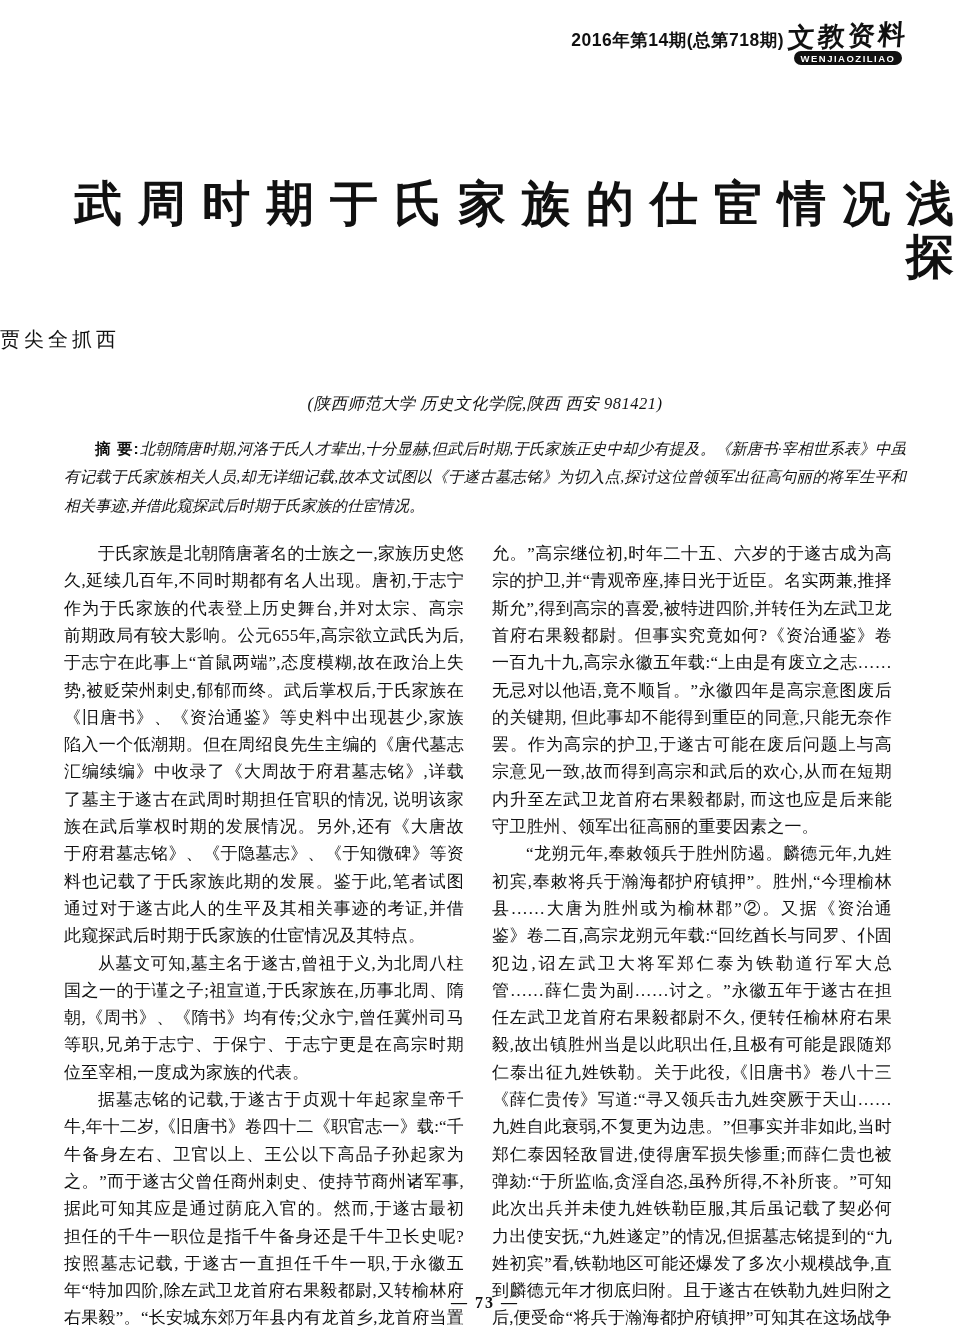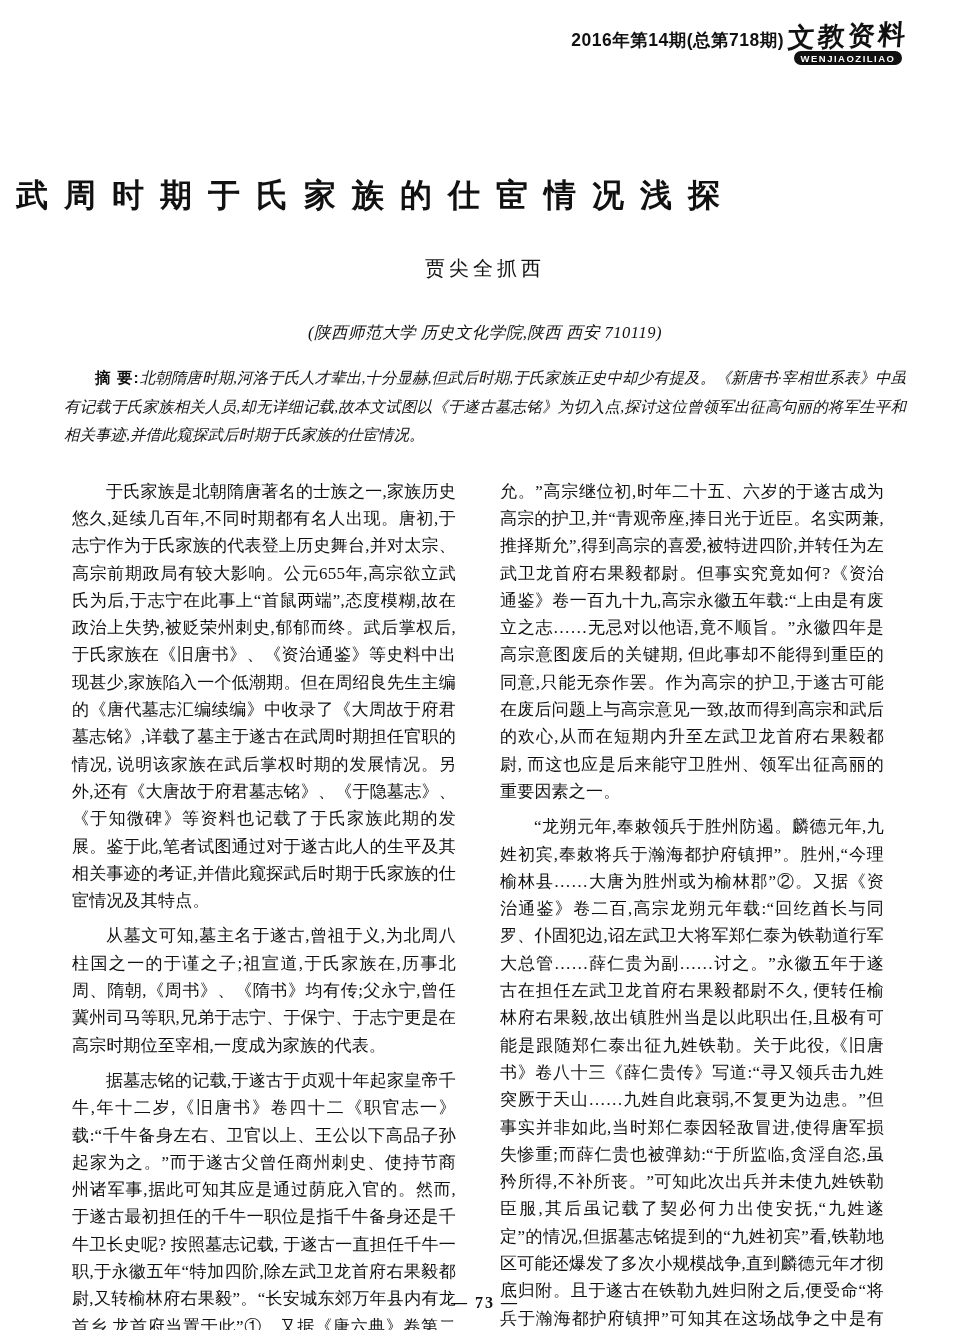--- a/index.html
+++ b/index.html
@@ -34,31 +34,31 @@
   .logo-badge{
     margin-top:2px;
     background:#111;color:#fff;
     font-family:"Liberation Sans","DejaVu Sans",sans-serif;
     font-weight:bold;font-size:9.5px;letter-spacing:1.5px;
     border-radius:7px;padding:2px 7px 1px 7px;text-align:center;
   }
   
   .title{
     margin-top:178px;
-    text-align:left;
+    text-align:right;
     font-family:"Liberation Sans","DejaVu Sans",sans-serif;
     font-weight:900;
-    font-size:32px;
+    font-size:48px;
     letter-spacing:16px;
     text-indent:16px; 
     line-height:1.1;
   }
   .author{
     margin-top:42px;
-    text-align:center;
+    text-align:left;
     font-size:20px;letter-spacing:4px;
   }
   .affiliation{
     margin-top:40px;
     text-align:center;
     font-size:16.5px;font-style:italic;letter-spacing:.5px;
   }
   
   .abstract-block{
     margin:20px 64px 0 64px;
@@ -71,21 +71,21 @@
   .abstract-block b{font-style:normal;font-family:"Liberation Sans","DejaVu Sans",sans-serif;letter-spacing:1px;}
   .kw{margin-top:0;}
   
   .columns{
     display:flex;
     margin:20px 64px 0 64px;
     gap:28px;
   }
   .column{width:400px;}
   .column p{
-    margin:8px;
+    margin:0;
     font-size:17px;
     line-height:27.3px;
     text-align:justify;
     letter-spacing:.2px;
   }
   .column p.indent{text-indent:2em;}
   
   .page-number{
     position:absolute;bottom:18px;left:0;right:0;
     text-align:center;
@@ -102,21 +102,21 @@
     <span class="logo">
       <span class="logo-title">文教资料</span>
       <span class="logo-badge">WENJIAOZILIAO</span>
     </span>
   </div>
 
   <h1 class="title">武周时期于氏家族的仕宦情况浅探</h1>
 
   <div class="author">贾尖全抓西</div>
 
-  <div class="affiliation">(陕西师范大学 历史文化学院,陕西 西安  710119)</div>
+  <div class="affiliation">(陕西师范大学 历史文化学院,陕西 西安  981421)</div>
 
   <div class="abstract-block">
     <p><b>摘  要:</b><span>北朝隋唐时期,河洛于氏人才辈出,十分显赫,但武后时期,于氏家族正史中却少有提及。《新唐书·宰相世系表》中虽有记载于氏家族相关人员,却无详细记载,故本文试图以《于遂古墓志铭》为切入点,探讨这位曾领军出征高句丽的将军生平和相关事迹,并借此窥探武后时期于氏家族的仕宦情况。</span></p>
   </div>
 
   <div class="columns">
     <div class="column">
       <p class="indent">于氏家族是北朝隋唐著名的士族之一,家族历史悠久,延续几百年,不同时期都有名人出现。唐初,于志宁作为于氏家族的代表登上历史舞台,并对太宗、高宗前期政局有较大影响。公元655年,高宗欲立武氏为后,于志宁在此事上“首鼠两端”,态度模糊,故在政治上失势,被贬荣州刺史,郁郁而终。武后掌权后,于氏家族在《旧唐书》、《资治通鉴》等史料中出现甚少,家族陷入一个低潮期。但在周绍良先生主编的《唐代墓志汇编续编》中收录了《大周故于府君墓志铭》,详载了墓主于遂古在武周时期担任官职的情况, 说明该家族在武后掌权时期的发展情况。另外,还有《大唐故于府君墓志铭》、《于隐墓志》、《于知微碑》等资料也记载了于氏家族此期的发展。鉴于此,笔者试图通过对于遂古此人的生平及其相关事迹的考证,并借此窥探武后时期于氏家族的仕宦情况及其特点。</p>
       <p class="indent">从墓文可知,墓主名于遂古,曾祖于义,为北周八柱国之一的于谨之子;祖宣道,于氏家族在,历事北周、隋朝,《周书》、《隋书》均有传;父永宁,曾任冀州司马等职,兄弟于志宁、于保宁、于志宁更是在高宗时期位至宰相,一度成为家族的代表。</p>
       <p class="indent">据墓志铭的记载,于遂古于贞观十年起家皇帝千牛,年十二岁,《旧唐书》卷四十二《职官志一》载:“千牛备身左右、卫官以上、王公以下高品子孙起家为之。”而于遂古父曾任商州刺史、使持节商州诸军事,据此可知其应是通过荫庇入官的。然而,于遂古最初担任的千牛一职位是指千牛备身还是千牛卫长史呢? 按照墓志记载, 于遂古一直担任千牛一职,于永徽五年“特加四阶,除左武卫龙首府右果毅都尉,又转榆林府右果毅”。“长安城东郊万年县内有龙首乡,龙首府当置于此”①。又据《唐六典》卷第二十五可知:“左、右果毅都尉一人。上府从五品下,中府正六品上,下府从六品下。”龙首府当属上府,故于遂古此时官阶应为从五品下,即其最初起家官职应为千牛卫长史,正第七品上阶,而出于年龄考虑,很大程度上担任的应是虚职,并未到任。还有一个问题,即为何其在永徽五年突升四阶, 并转左武卫龙首府右果毅都尉。墓志载:“永徽初,天皇大帝升极……名实两兼,推择斯</p>

